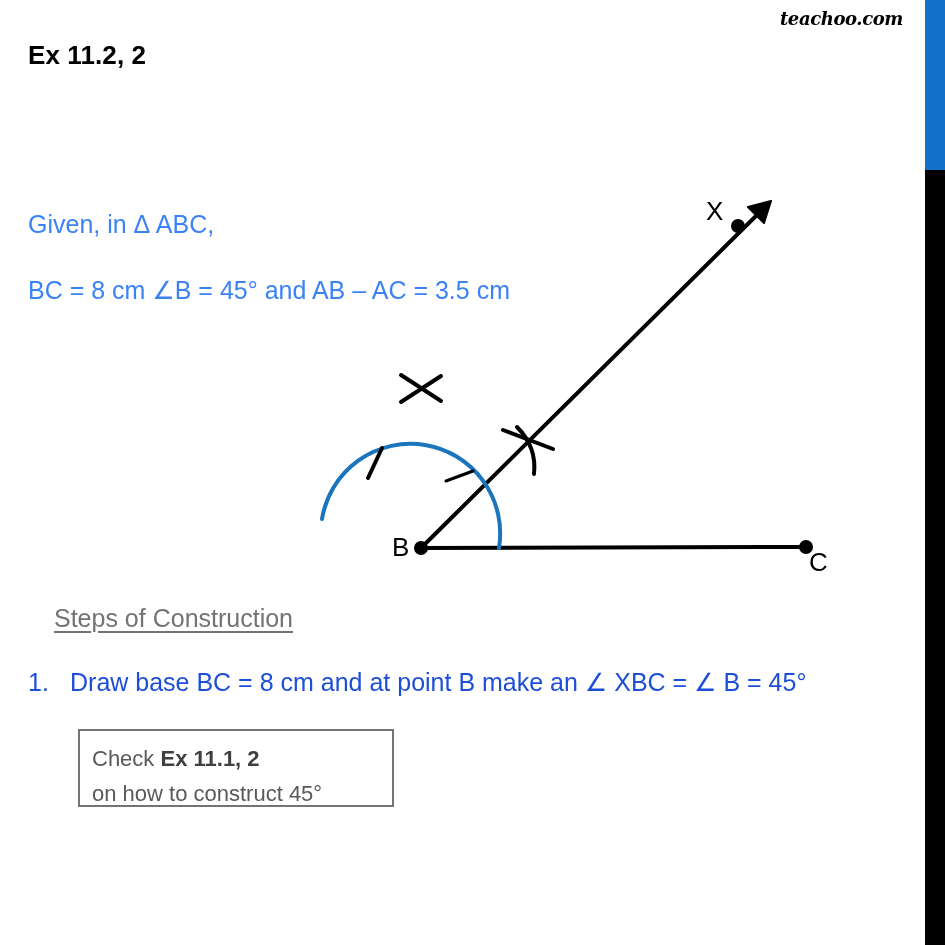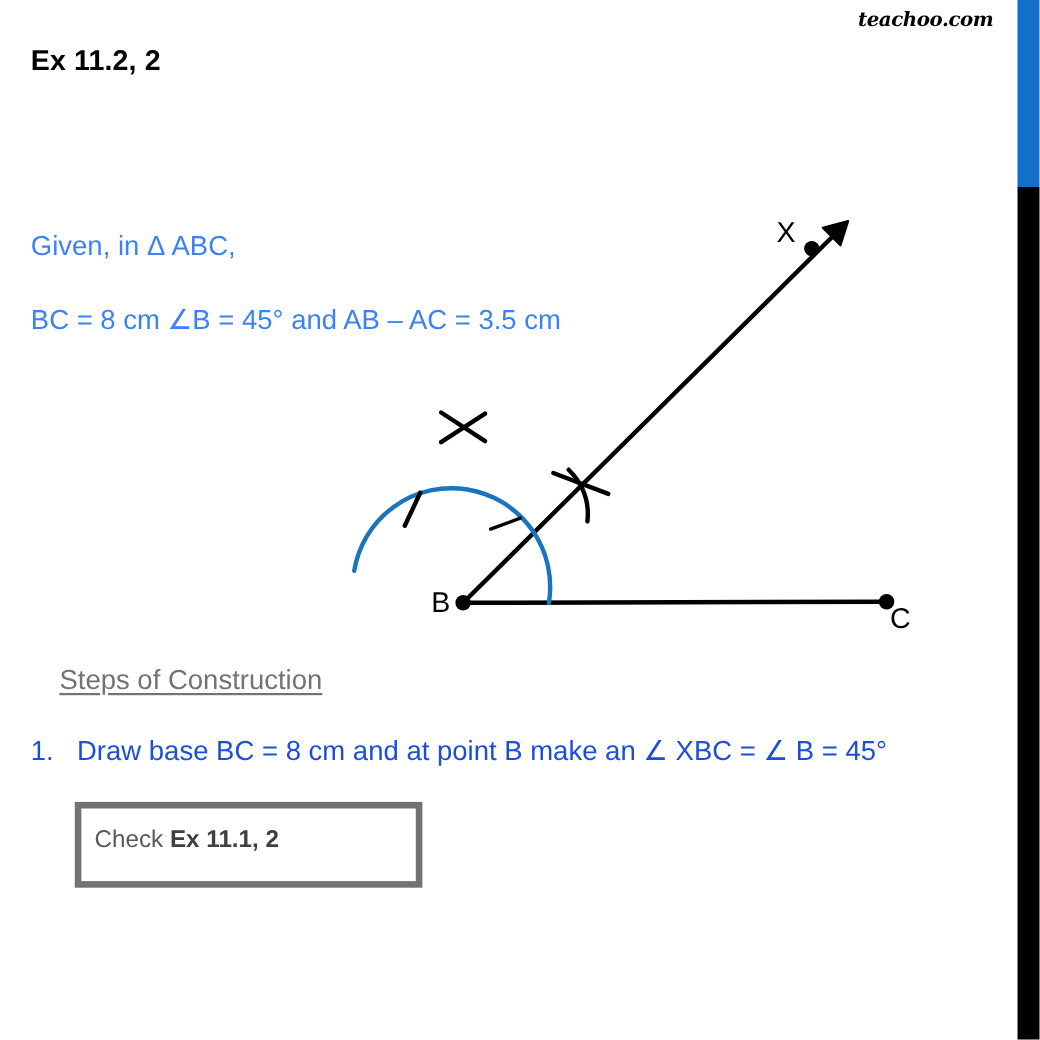--- a/index.html
+++ b/index.html
@@ -126,25 +126,25 @@
     width: 880px;
     font-size: 25px;
     color: #1d4ed8;
     white-space: nowrap;
   }
   #step-1-number { display: inline-block; width: 42px; }
 
   
   #note-box {
     position: absolute;
-    left: 68px;
+    left: 78px;
     top: 729px;
     width: 316px;
     height: 78px;
-    border: 6px solid #737373;
+    border: 2px solid #737373;
     box-sizing: border-box;
     padding: 10px 0 0 12px;
     color: #595959;
     font-size: 22px;
     line-height: 35px;
   }
   #note-box .note-strong {
     font-weight: bold;
     color: #3f3f3f;
   }
@@ -191,18 +191,19 @@
   <div class="diagram-label" id="label-point-x">X</div>
 
   <div id="steps-heading">Steps of Construction</div>
 
   <div id="step-1">
     <span id="step-1-number">1.</span><span>Draw base BC  = 8 cm and at point B make an ∠ XBC = ∠ B = 45°</span>
   </div>
 
   <div id="note-box">
     <div><span>Check </span><span class="note-strong">Ex 11.1, 2</span></div>
+    <div>on how to construct 45°</div>
   </div>
 
 </div>
 
 <div id="edge-bar-blue"></div>
 <div id="edge-bar-black"></div>
 
 </body></html>

